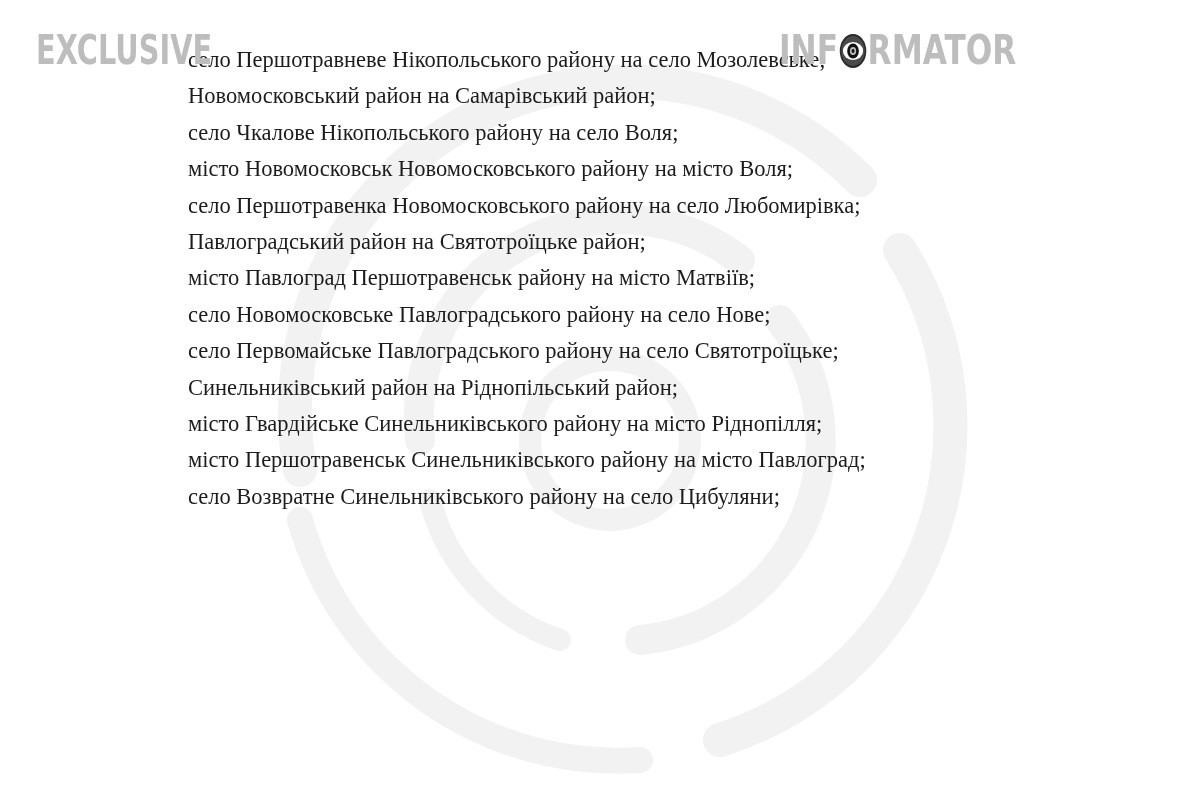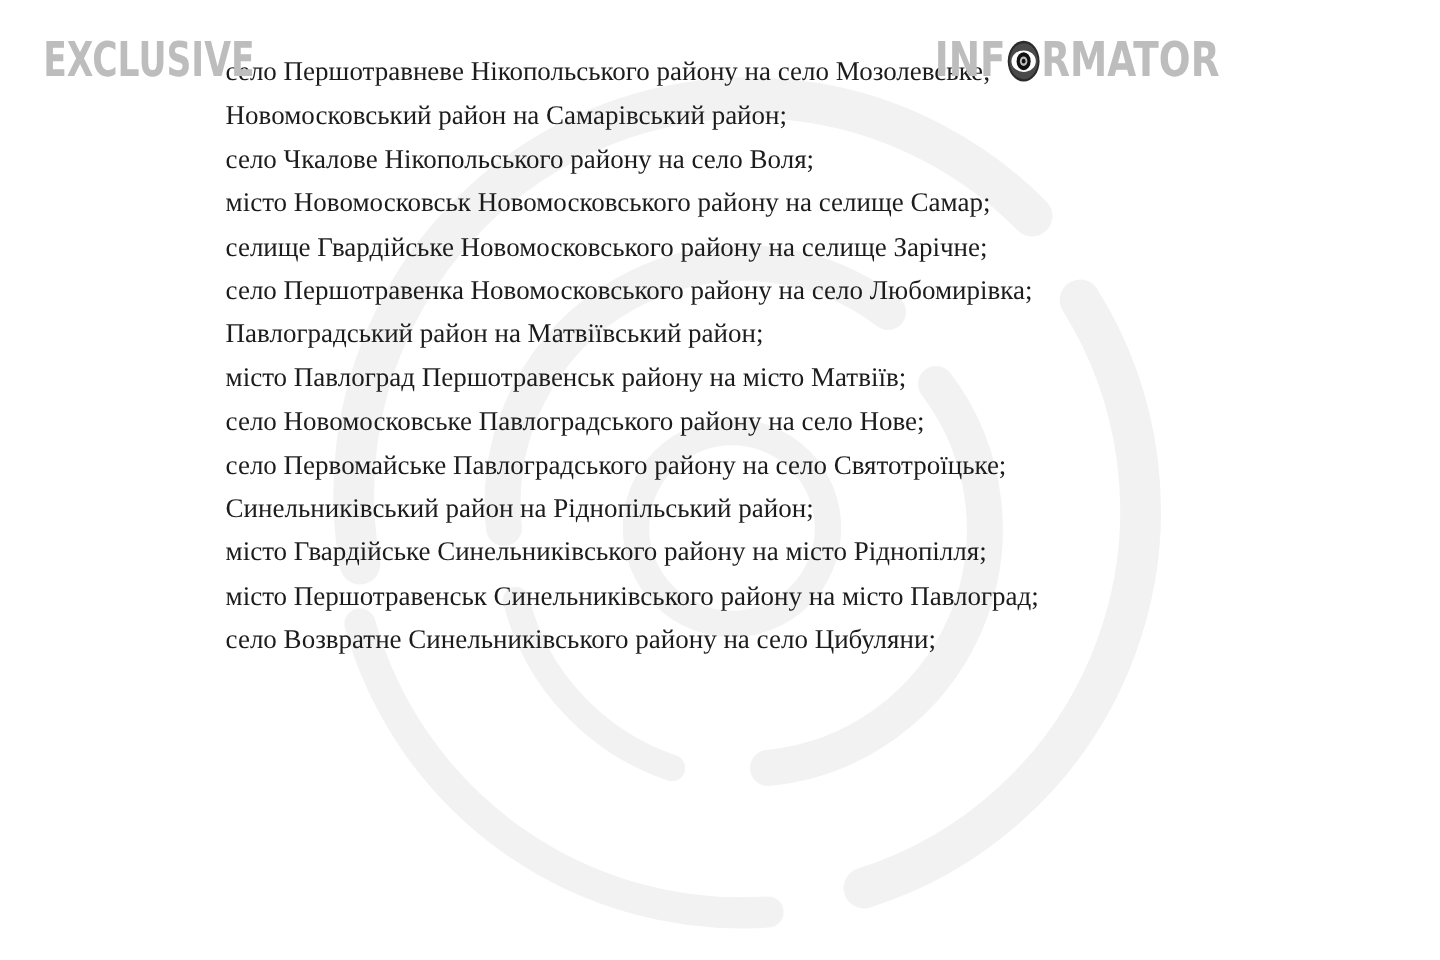--- a/index.html
+++ b/index.html
@@ -108,24 +108,23 @@
         <circle cx="18" cy="18" r="2" fill="#111111"></circle>
       </svg>
     </span>
     <span>RMATOR</span>
   </div>
 
   <div class="doc-text">
     <span class="doc-line">село Першотравневе Нікопольського району на село Мозолевське;</span>
     <span class="doc-line">Новомосковський район на Самарівський район;</span>
     <span class="doc-line">село Чкалове Нікопольського району на село Воля;</span>
-    <span class="doc-line">місто Новомосковськ Новомосковського району на селище Самар;</span>
-    <span class="doc-line">селище Гвардійське Новомосковського району на селище Зарічне;</span>
+    <span class="doc-line">місто Новомосковськ Новомосковського району на місто Воля;</span>
     <span class="doc-line">село Першотравенка Новомосковського району на село Любомирівка;</span>
-    <span class="doc-line">Павлоградський район на Матвіївський район;</span>
+    <span class="doc-line">Павлоградський район на Святотроїцьке район;</span>
     <span class="doc-line">місто Павлоград Першотравенськ району на місто Матвіїв;</span>
     <span class="doc-line">село Новомосковське Павлоградського району на село Нове;</span>
     <span class="doc-line">село Первомайське Павлоградського району на село Святотроїцьке;</span>
     <span class="doc-line">Синельниківський район на Ріднопільський район;</span>
     <span class="doc-line">місто Гвардійське Синельниківського району на місто Ріднопілля;</span>
     <span class="doc-line">місто Першотравенськ Синельниківського району на місто Павлоград;</span>
     <span class="doc-line">село Возвратне Синельниківського району на село Цибуляни;</span>
   </div>
 
 </div>

